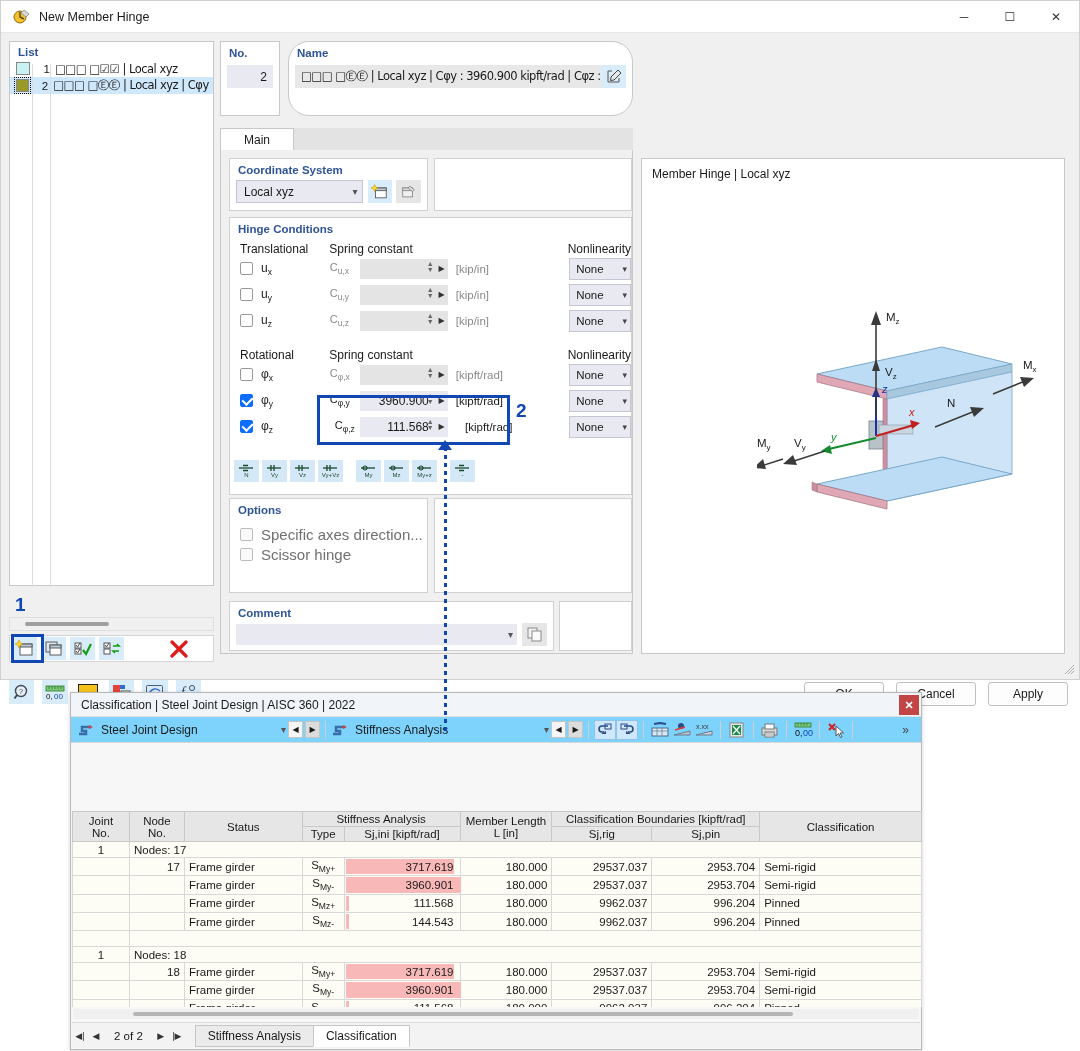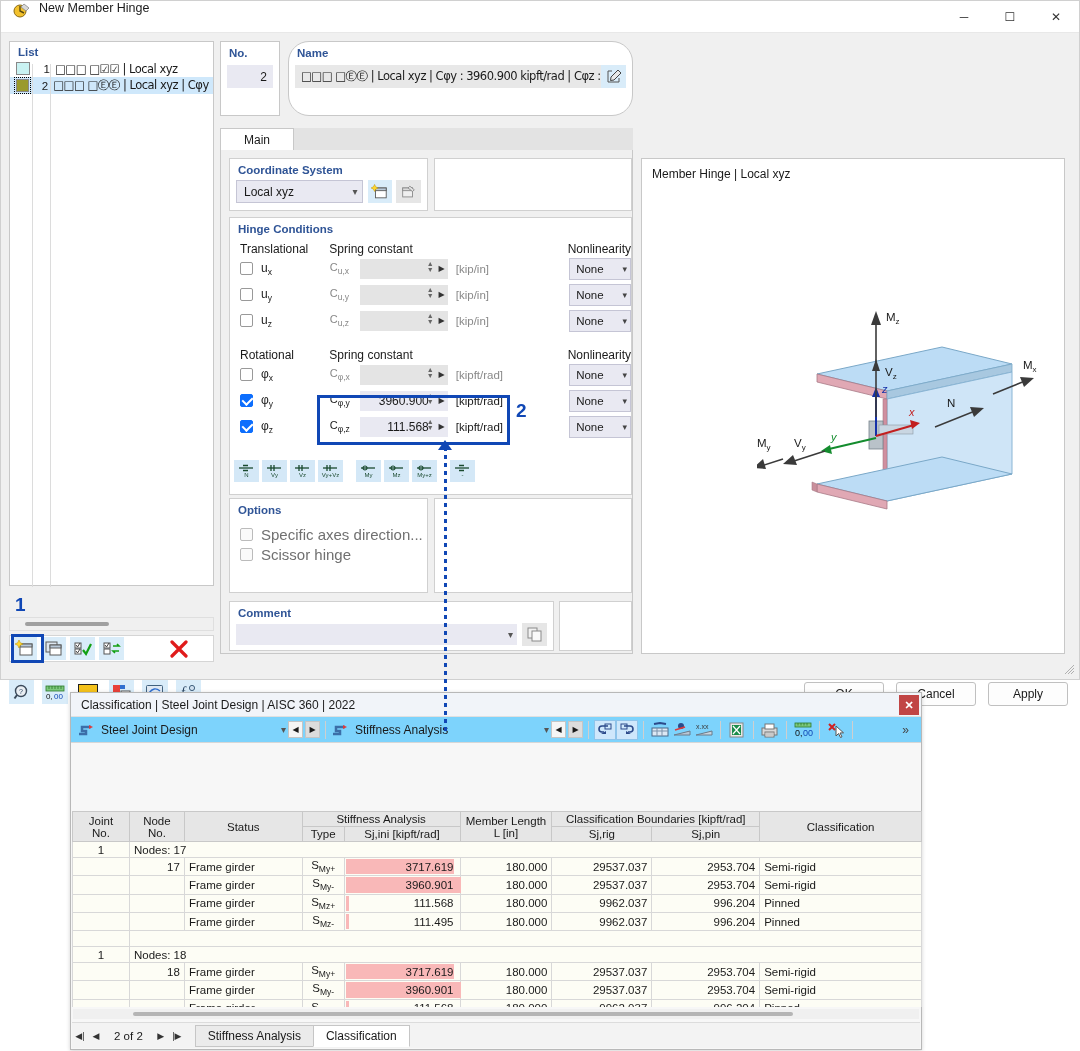--- a/index.html
+++ b/index.html
@@ -14,21 +14,21 @@
     overflow:hidden;
   }
 
   
   #main-dialog {
     position:absolute; left:0; top:0; width:1080px; height:680px;
     background:#f0f0f0;
     border:1px solid #d0d0d0;
   }
   .titlebar {
-    height:32px; background:#ffffff; display:flex; 
+    height:32px; background:#ffffff; display:flex; align-items:center;
     border-bottom:1px solid #e8e8e8;
   }
   .title-icon { width:20px; height:20px; margin-left:10px; margin-right:8px; position:relative; }
   .title-text { font-size:12.5px; color:#1a1a1a; flex:1; }
   .win-btns { display:flex; height:32px; }
   .win-btn { width:46px; height:32px; display:flex; align-items:center; justify-content:center;
              font-size:12px; color:#333; }
 
   .dlg-body { position:absolute; left:0; top:32px; right:0; bottom:0; background:#f0f0f0; }
 
@@ -577,21 +577,21 @@
             <span>None</span>
             <span class="chev">▾</span>
           </span>
         </div>
 
         <div class="hinge-row">
           <span class="col-a" style="display:flex;align-items:center;">
             <span class="chk on"></span>
             <span class="dof-label">φ<span class="sub">z</span></span>
           </span>
-          <span class="col-b" style="display:flex;align-items:center;">
+          <span class="col-b" style="display:flex;align-items:center;text-align:center;">
             <span class="const-label act">C<span class="sub">φ,z</span></span>
             <span class="spin active">
               <span style="margin-right:16px">111.568</span>
               <span class="spin-arrows">
                   <span>▲</span>
                   <span>▼</span>
                 </span>
               <span class="spin-play">▶</span>
             </span>
             <span class="unit act">[kipft/rad]</span>
@@ -963,21 +963,21 @@
             <td class="num">996.204</td>
             <td>Pinned</td>
           </tr>
           <tr>
             <td class="shade"></td>
             <td class="num"></td>
             <td>Frame girder</td>
             <td class="ctr">S<span style="font-size:8.5px;vertical-align:sub;">Mz-</span></td>
             <td class="bar-cell">
               <span class="bar" style="width:3%"></span>
-              <span class="bar-val">111.495</span>
+              <span class="bar-val">144.543</span>
             </td>
             <td class="num">180.000</td>
             <td class="num">9962.037</td>
             <td class="num">996.204</td>
             <td>Pinned</td>
           </tr>
           <tr class="blank-row">
             <td class="shade"></td>
             <td colspan="8"></td>
           </tr>

